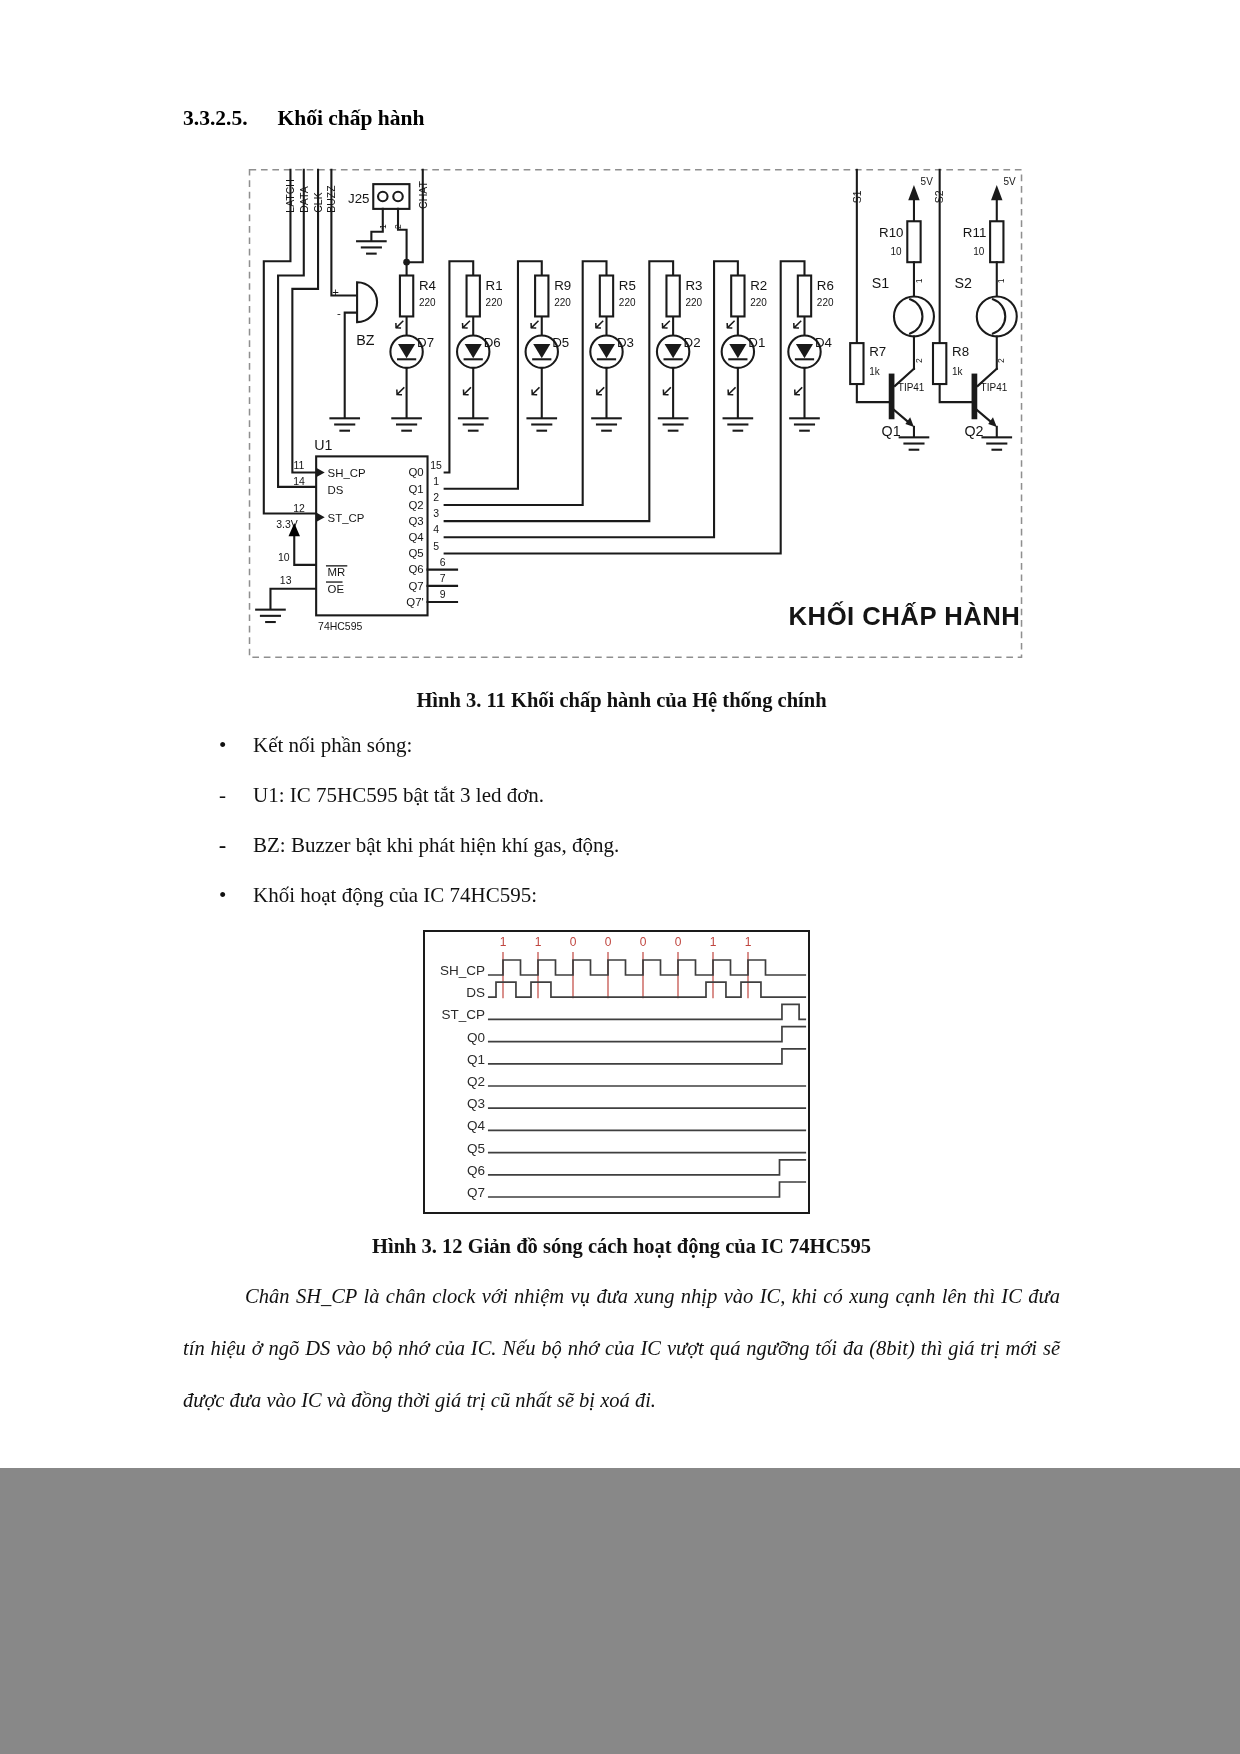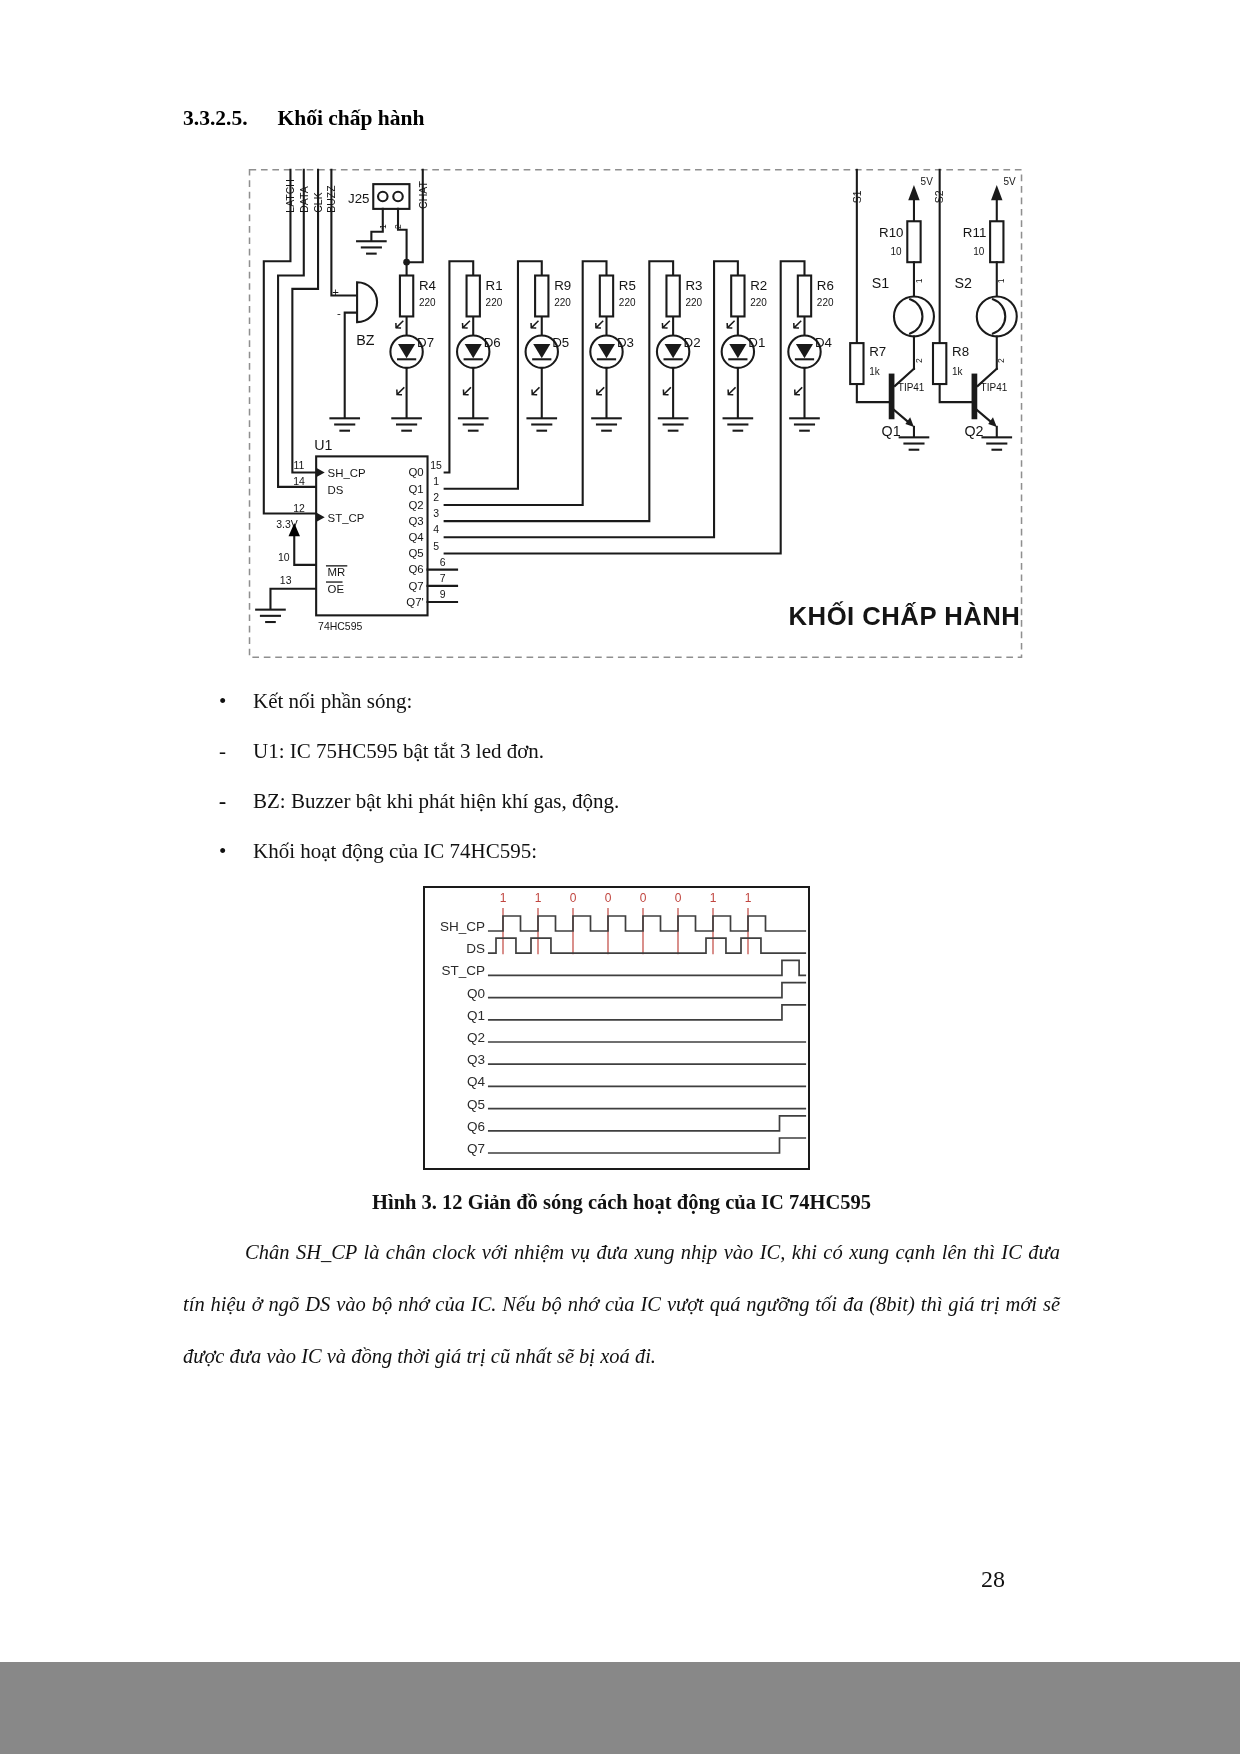--- a/index.html
+++ b/index.html
@@ -1,17 +1,17 @@
 <!DOCTYPE html>
 <html><head>
 <meta charset="utf-8">
 <style>
   html,body{margin:0;padding:0;background:#888;}
   .page{
-    width:1240px;height:1662px;background:#ffffff;position:relative;
+    width:1240px;height:1468px;background:#ffffff;position:relative;
     box-sizing:border-box;padding:106px 180px 0 183px;
     font-family:"Liberation Serif", serif;color:#111;
   }
   h1.heading{font-size:21.5px;font-weight:bold;margin:0;color:#000;}
   h1.heading .ttl{margin-left:30px;}
   svg.sch{display:block;margin:30px 0 0 57px;}
   .sch line,.sch path,.sch polyline{stroke:#1a1a1a;stroke-width:2.2;fill:none;stroke-linecap:square;}
   .sch .cmp{fill:#ffffff;stroke:#1a1a1a;stroke-width:2.2;}
   .sch .fillb{fill:#1a1a1a;stroke:none;}
   .sch .dash{stroke:#8f8f8f;stroke-width:1.6;stroke-dasharray:7 5;fill:none;}
@@ -293,20 +293,21 @@
       <line x1="-23.5" y1="427" x2="-7" y2="441"></line>
       <polygon class="fillb" points="0,447 -9,444 -4,437"></polygon>
       <line x1="0" y1="447" x2="0" y2="457"></line>
       <use href="#gnd" x="0" y="457"></use>
       <text class="t15" x="-14" y="457" text-anchor="end">Q2</text>
     </g>
 
     <text class="blocklbl" x="938" y="655" text-anchor="middle">KHỐI CHẤP HÀNH</text>
   </svg>
 
+  <div class="caption">Hình 3. 11 Khối chấp hành của Hệ thống chính</div>
 
   <ul class="blist">
     <li><span class="marker">•</span><span>Kết nối phần sóng:</span></li>
     <li><span class="marker">-</span><span>U1: IC 75HC595 bật tắt 3 led đơn.</span></li>
     <li><span class="marker">-</span></li>
     <li><span class="marker">-</span><span>BZ: Buzzer bật khi phát hiện khí gas, động.</span></li>
     <li><span class="marker">•</span><span>Khối hoạt động của IC 74HC595:</span></li>
   </ul>
 
   <svg id="timing-svg" class="tim" width="387" height="284" viewBox="0 0 387 284">

